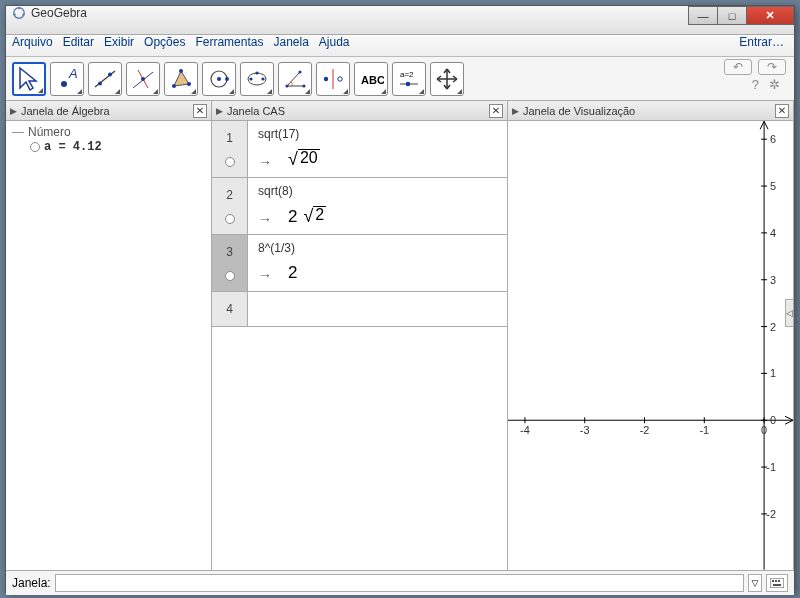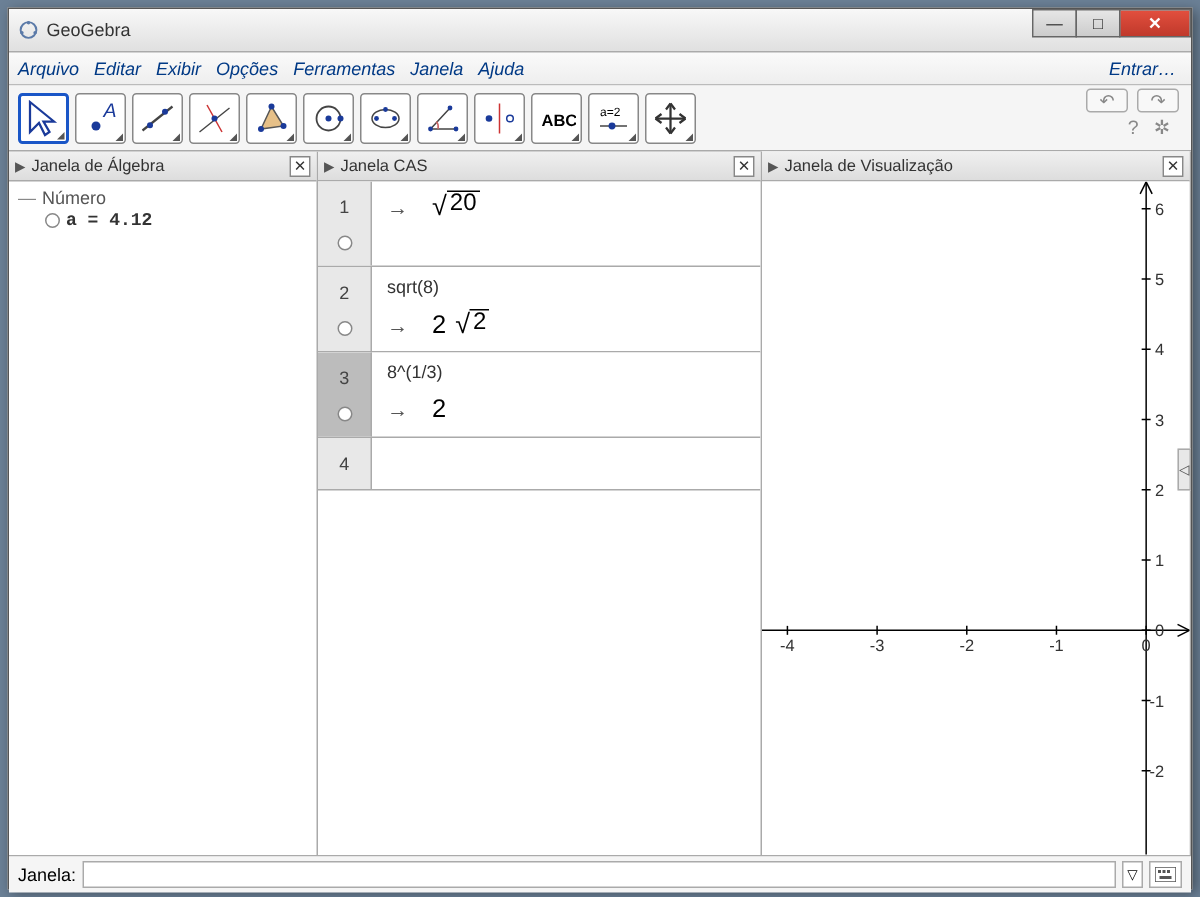--- a/index.html
+++ b/index.html
@@ -1,25 +1,25 @@
 <!DOCTYPE html>
 <html><head>
 <meta charset="utf-8">
 <style>
   * { box-sizing: border-box; margin: 0; padding: 0; font-family: Arial, sans-serif; }
   body { background: #6b8096; width: 800px; height: 598px; overflow: hidden; }
   .window { position: absolute; left: 5px; top: 5px; width: 790px; height: 588px; background: #fff; border: 1px solid #555; box-shadow: 2px 2px 8px rgba(0,0,0,0.4); }
-  .titlebar { height: 25px; background: linear-gradient(to bottom, #f8f8f8, #e0e0e0); border-bottom: 1px solid #aaa; display: flex; align-items: center; padding: 14px 6px; position: relative; }
+  .titlebar { height: 25px; background: linear-gradient(to bottom, #f8f8f8, #e0e0e0); border-bottom: 1px solid #aaa; display: flex; align-items: flex-end; padding: 14px 6px; position: relative; }
   .titlebar .icon { width: 14px; height: 14px; margin-right: 5px; }
   .titlebar .title { font-size: 12px; color: #333; }
   .winbtns { position: absolute; right: 0; top: 0; display: flex; }
   .winbtn { width: 30px; height: 19px; border: 1px solid #666; margin-left: -1px; display: flex; align-items: center; justify-content: center; font-size: 11px; cursor: pointer; }
   .winbtn.min, .winbtn.max { background: linear-gradient(to bottom,#e6e6e6,#ccc); color:#222; }
   .winbtn.close { background: linear-gradient(to bottom,#e24f3e,#c0392b); color:#fff; width:48px; font-weight:bold; }
-  .menubar { height: 22px; border-bottom: 1px solid #bbb; background: linear-gradient(to bottom,#fafafa,#eee); display: flex; align-items: center; padding: 0 6px; font-size: 12px; color: #003985; font-style: italic; }
+  .menubar { height: 22px; border-bottom: 1px solid #bbb; background: linear-gradient(to bottom,#fafafa,#eee); display: flex; padding: 0 6px; font-size: 12px; color: #003985; }
   .menubar span { margin-right: 10px; cursor: pointer; }
   .menubar .signin { margin-left: auto; margin-right: 4px; }
   .toolbar { height: 44px; background: #f5f5f5; border-bottom: 1px solid #aaa; display:flex; align-items:center; padding: 0 6px; position:relative;}
   .toolbtn { width: 34px; height: 34px; border: 1px solid #888; border-radius:3px; background:#fff; margin-right:4px; display:flex; align-items:center; justify-content:center; cursor:pointer; position:relative; }
   .toolbtn.selected { border: 2px solid #1a56c7; }
   .toolbtn svg { width: 26px; height: 26px; }
   .toolbtn .drop { position:absolute; right:1px; bottom:1px; width:0; height:0; border-left:5px solid transparent; border-bottom:5px solid #555; }
   .toolbar-right { position: absolute; right: 8px; top: 2px; display: flex; flex-direction: column; gap:2px; align-items: flex-end;}
   .smallbtns { display:flex; gap:6px; }
   .smallbtn { width:28px; height:16px; border:1px solid #aaa; border-radius:3px; background:#f8f8f8; display:flex; align-items:center; justify-content:center; font-size:12px; color:#888;}
@@ -240,20 +240,21 @@
             <span>✕</span>
           </div>
       </div>
       <div id="cas-body" style="flex:1; overflow:hidden;">
           <div class="cas-row">
             <div class="cas-num">
               <span>1</span>
               <div class="bullet"></div>
             </div>
             <div class="cas-content">
+              <div class="cas-input">sqrt(17)</div>
               <div class="cas-output"><span class="arrow">→</span> &nbsp;<span class="sqrt-sym">
                   <span class="rad">√</span>
                   <span class="arg">20</span>
                 </span></div>
             </div>
           </div>
           <div class="cas-row">
             <div class="cas-num">
               <span>2</span>
               <div class="bullet"></div>

